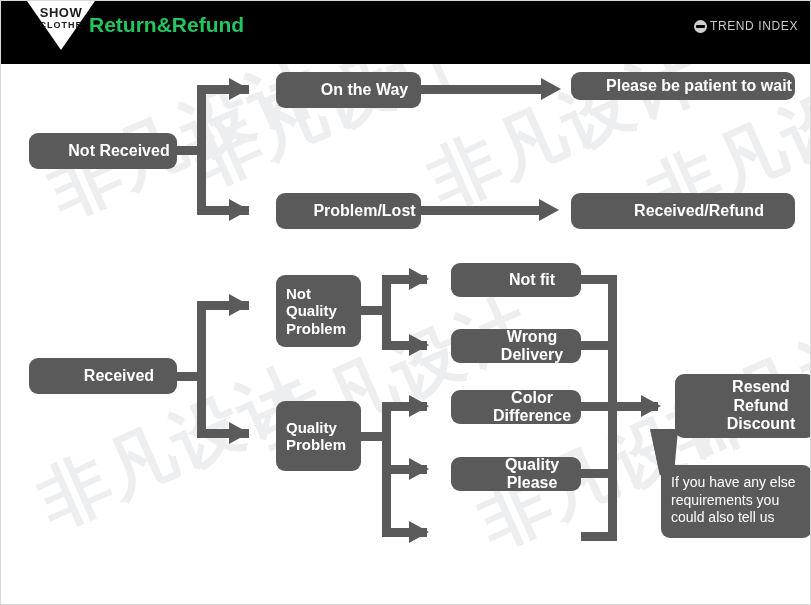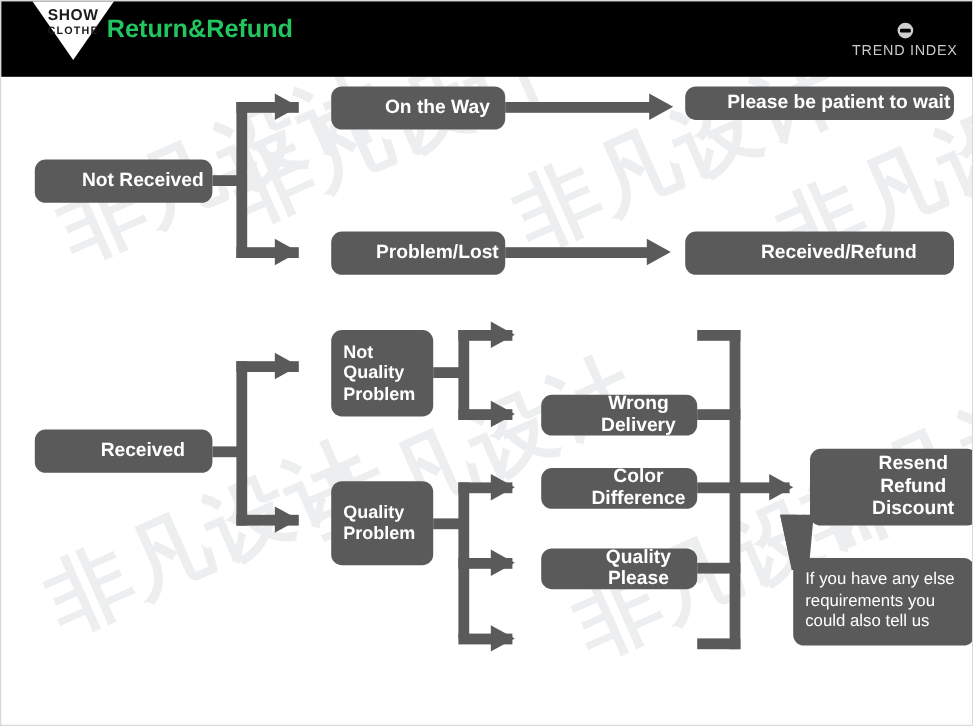--- a/index.html
+++ b/index.html
@@ -90,21 +90,20 @@
     font-size: 21px;
     font-weight: 700;
     letter-spacing: 0px;
   }
   .trend-wrap {
     position: absolute;
     right: 14px; top: 18px;
     display: flex;
     align-items: center;
     gap: 3px;
-    flex-direction: column;
   }
   .trend-icon {
     width: 13px; height: 13px;
     border-radius: 50%;
     background: #cfcfcf;
     position: relative;
     display: inline-block;
   }
   .trend-icon::after {
     content: "";
@@ -267,20 +266,21 @@
 
   <div class="seg" style="left:360px; top:431px; width:28px; height:9px;"></div>
   <div class="seg" style="left:381px; top:401px; width:9px; height:130px;"></div>
   <div class="seg" style="left:381px; top:401px; width:45px; height:9px;"></div>
   <div class="arrowhead" style="left:408px; top:394px;"></div>
   <div class="seg" style="left:381px; top:464px; width:45px; height:9px;"></div>
   <div class="arrowhead" style="left:408px; top:457px;"></div>
   <div class="seg" style="left:381px; top:527px; width:45px; height:9px;"></div>
   <div class="arrowhead" style="left:408px; top:520px;"></div>
 
+  <div class="node" style="left:450px; top:262px; width:130px; height:34px;">Not fit</div>
   <div class="node" style="left:450px; top:328px; width:130px; height:34px;">Wrong Delivery</div>
   <div class="node" style="left:450px; top:389px; width:130px; height:34px;">Color Difference</div>
   <div class="node" style="left:450px; top:456px; width:130px; height:34px;">Quality Please</div>
 
   <div class="seg" style="left:580px; top:274px; width:36px; height:9px;"></div>
   <div class="seg" style="left:580px; top:340px; width:36px; height:9px;"></div>
   <div class="seg" style="left:580px; top:401px; width:36px; height:9px;"></div>
   <div class="seg" style="left:580px; top:468px; width:36px; height:9px;"></div>
   <div class="seg" style="left:580px; top:531px; width:36px; height:9px;"></div>
 

